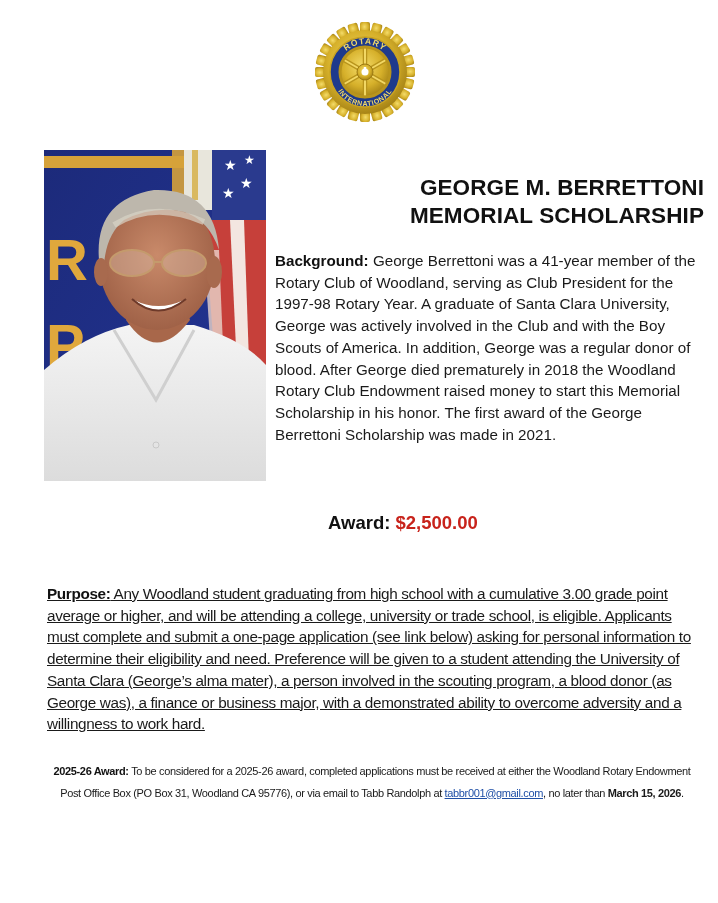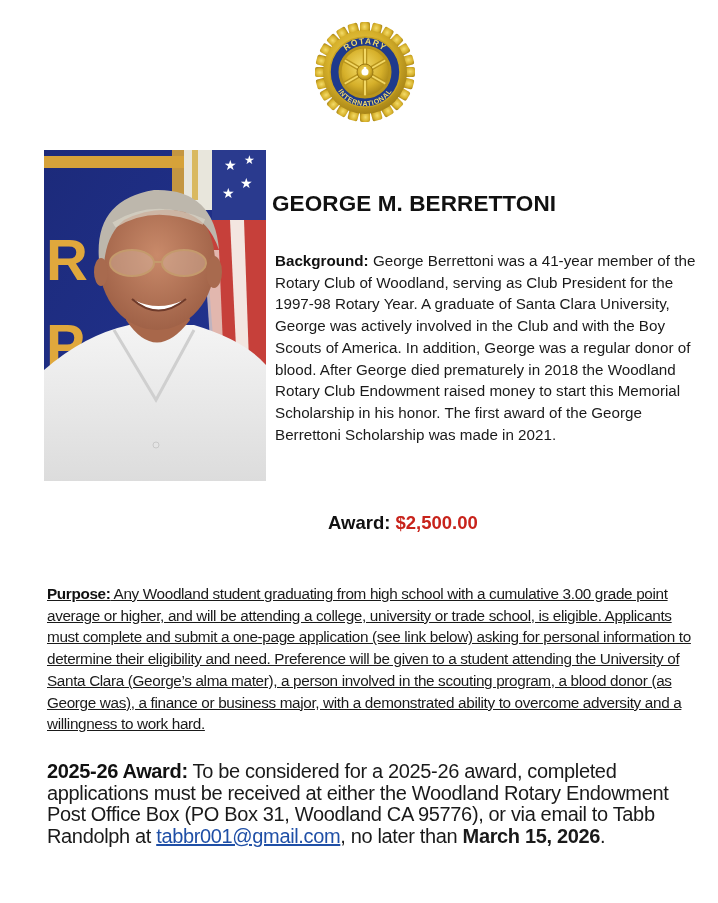--- a/index.html
+++ b/index.html
@@ -26,23 +26,23 @@
       position: absolute;
       left: 44px;
       top: 150px;
       width: 222px;
       height: 331px;
       overflow: hidden;
     }
     .title {
       position: absolute;
       left: 272px;
-      top: 190px;
+      top: 174px;
       width: 432px;
-      text-align: left;
+      text-align: right;
       font-weight: bold;
       font-size: 22.5px;
       line-height: 28px;
       color: #111;
       letter-spacing: 0.1px;
     }
     .title div { display: block; }
     .background {
       position: absolute;
       left: 275px;
@@ -73,24 +73,25 @@
       line-height: 21.7px;
       color: #1a1a1a;
       letter-spacing: -0.35px;
       text-decoration: underline;
     }
     .deadline {
       position: absolute;
       left: 47px;
       top: 761px;
       width: 650px;
-      font-size: 20px;
+      font-size: 11px;
       line-height: 21.7px;
       color: #1a1a1a;
       letter-spacing: -0.35px;
+      text-align: center;
     }
     .label { font-weight: bold; color: #111; }
     a.email {
       color: #1f4fa6;
       text-decoration: underline;
     }
   </style>
 </head>
 <body>
 
@@ -221,20 +222,21 @@
     <path d="M 90 150 Q 114 170 140 150 Q 114 162 90 150 Z" fill="#ffffff"></path>
     <path d="M 88 149 Q 114 172 142 149" fill="none" stroke="#6e3a2a" stroke-width="2"></path>
 
     <ellipse cx="170" cy="122" rx="8" ry="16" fill="#a86a4e"></ellipse>
     <ellipse cx="57" cy="122" rx="7" ry="14" fill="#a86a4e"></ellipse>
   </svg>
 </div>
 
 <div class="title">
   <div>GEORGE M. BERRETTONI</div>
+  <div>MEMORIAL SCHOLARSHIP</div>
 </div>
 
 <div class="background">
   <b>Background:</b><span> George Berrettoni was a 41-year member of the Rotary Club of Woodland, serving as Club President for the 1997-98 Rotary Year.  A graduate of Santa Clara University, George was actively involved in the Club and with the Boy Scouts of America. In addition, George was a regular donor of blood. After George died prematurely in 2018 the Woodland Rotary Club Endowment raised money to start this Memorial Scholarship in his honor. The first award of the George Berrettoni Scholarship was made in 2021.</span>
 </div>
 
 <div class="award">
   <span>Award: </span><span class="amount">$2,500.00</span>
 </div>
 

